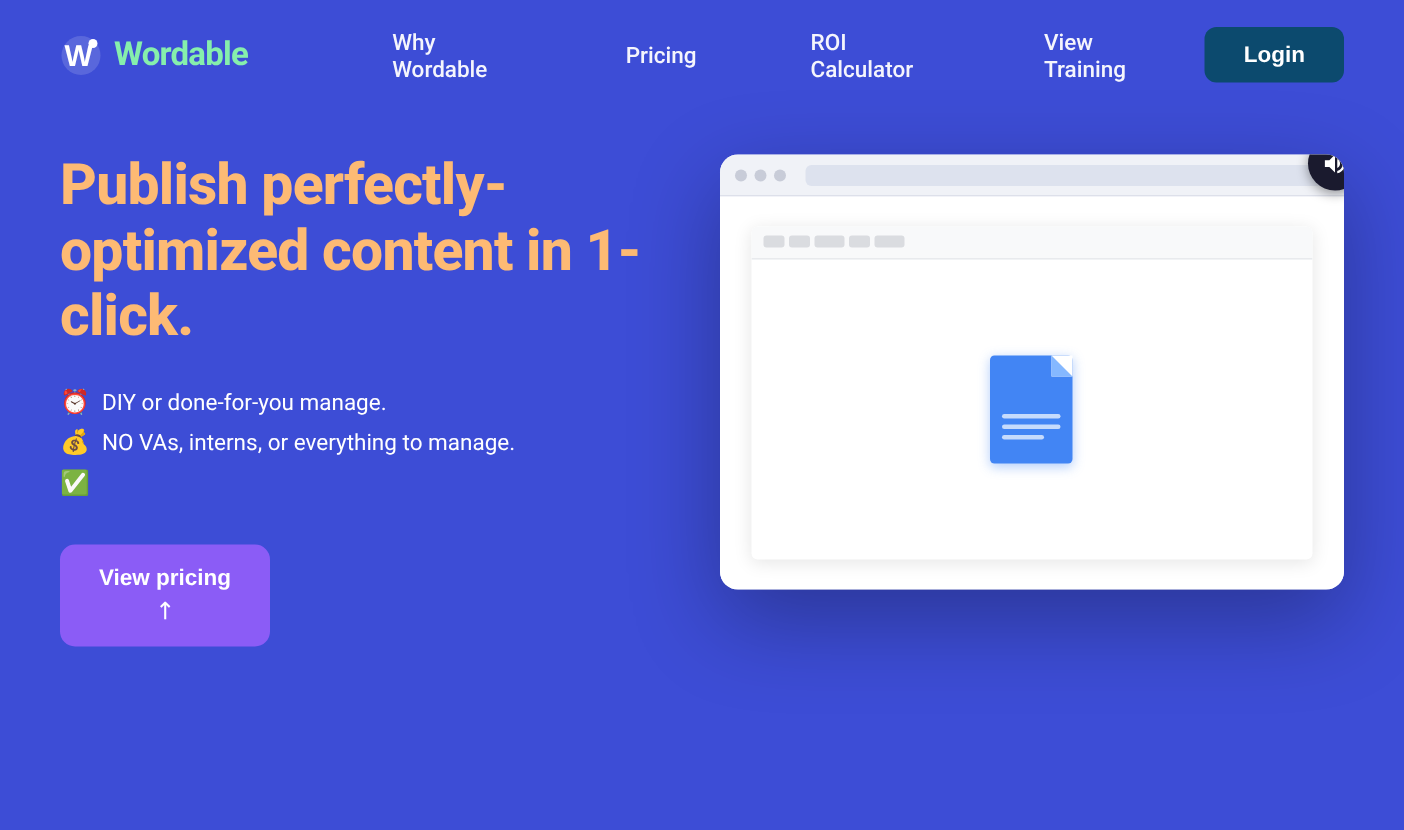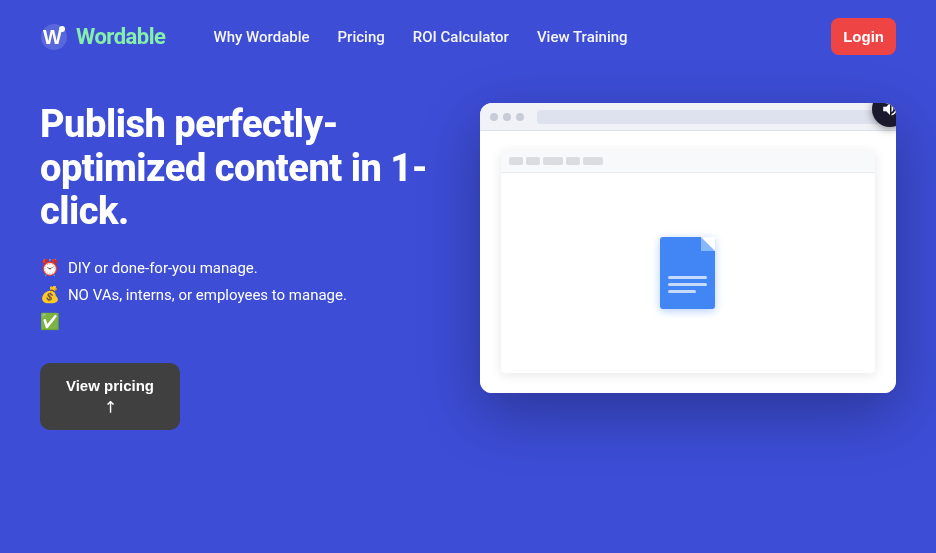--- a/index.html
+++ b/index.html
@@ -48,27 +48,28 @@
       flex: 1;
     }
 
     .nav-link {
       color: #ffffff;
       font-size: 15px;
       font-weight: 500;
       text-decoration: none;
       cursor: pointer;
       opacity: 0.95;
+      margin-left: 48px;
     }
 
     .nav-login {
       margin-left: auto;
-      background: #ef4444;
-      color: #ffffff;
-      padding: 10px 12px;
+      background: #0c4a6e;
+      color: #ffffff;
+      padding: 10px 26px;
       border-radius: 8px;
       font-size: 15px;
       font-weight: 600;
       cursor: pointer;
       border: none;
       white-space: nowrap;
     }
 
     
     .hero {
@@ -77,21 +78,21 @@
       padding: 20px 40px 30px 40px;
       gap: 40px;
     }
 
     .hero-left {
       flex: 0 0 400px;
       padding-top: 10px;
     }
 
     .hero-heading {
-      color: #ffffff;
+      color: #fdba74;
       font-size: 38px;
       font-weight: 800;
       line-height: 1.15;
       margin-bottom: 24px;
       letter-spacing: -0.5px;
     }
 
     .hero-features {
       list-style: none;
       margin-bottom: 32px;
@@ -108,21 +109,21 @@
     }
 
     .feature-emoji {
       font-size: 16px;
       flex-shrink: 0;
     }
 
     .cta-button {
       display: inline-flex;
       flex-direction: column;
-      background: #404040;
+      background: #8b5cf6;
       color: #ffffff;
       padding: 14px 24px;
       border-radius: 10px;
       cursor: pointer;
       border: none;
       min-width: 140px;
     }
 
     .cta-label {
       font-size: 15px;
@@ -329,21 +330,21 @@
     <div class="hero-left">
       <h1 class="hero-heading">Publish perfectly-optimized content in 1-click.</h1>
 
       <ul class="hero-features">
         <li>
           <span class="feature-emoji">⏰</span>
           <span>DIY or done-for-you manage.</span>
         </li>
         <li>
           <span class="feature-emoji">💰</span>
-          <span>NO VAs, interns, or employees to manage.</span>
+          <span>NO VAs, interns, or everything to manage.</span>
         </li>
         <li>
           <span class="feature-emoji">✅</span>
         </li>
       </ul>
 
       <button class="cta-button">
         <span class="cta-label">View pricing</span>
         <span class="cta-arrow">↗</span>
       </button>

